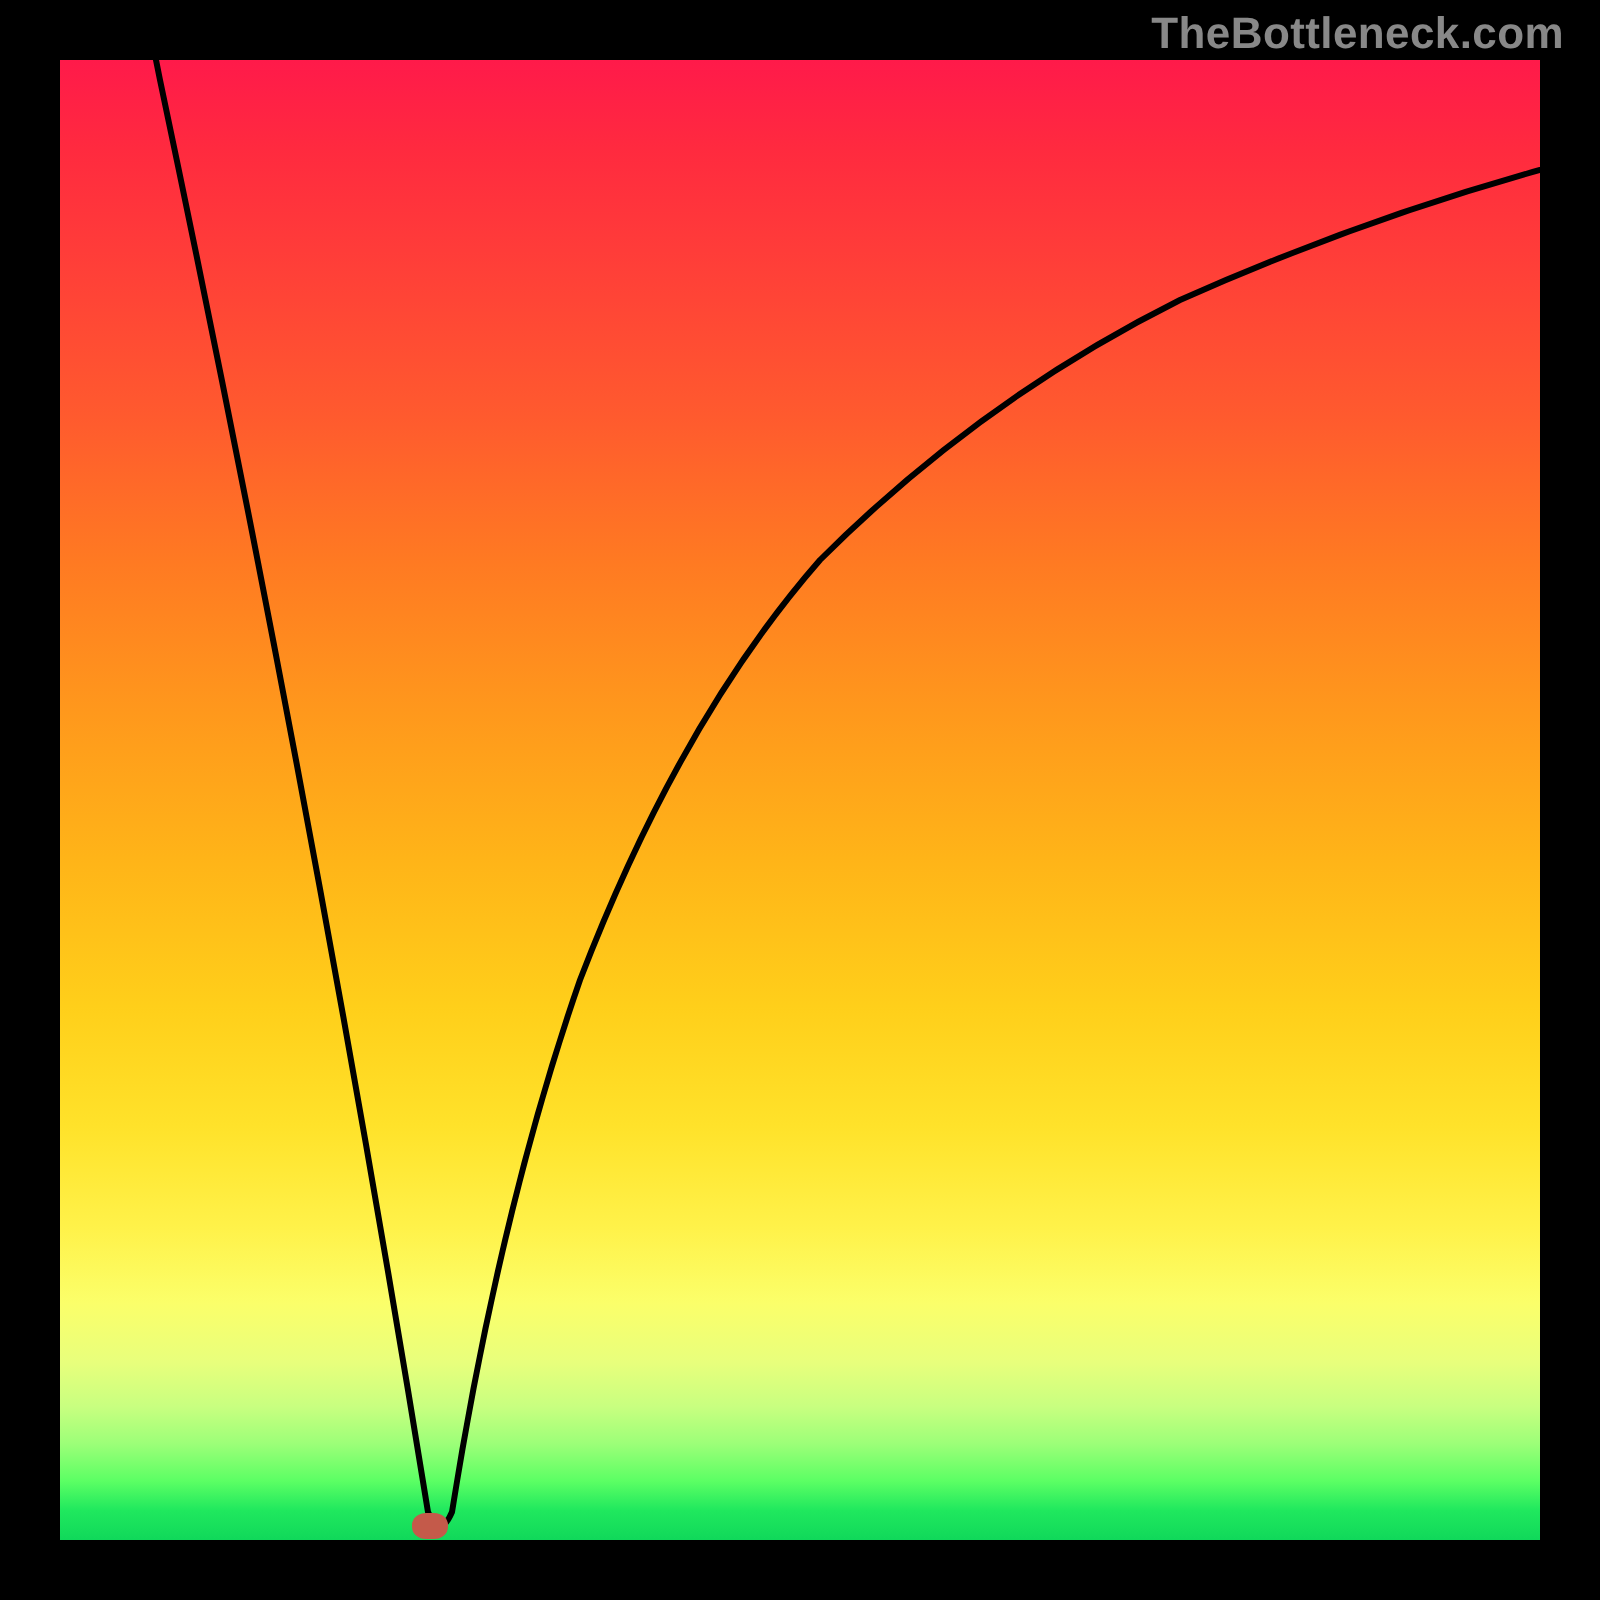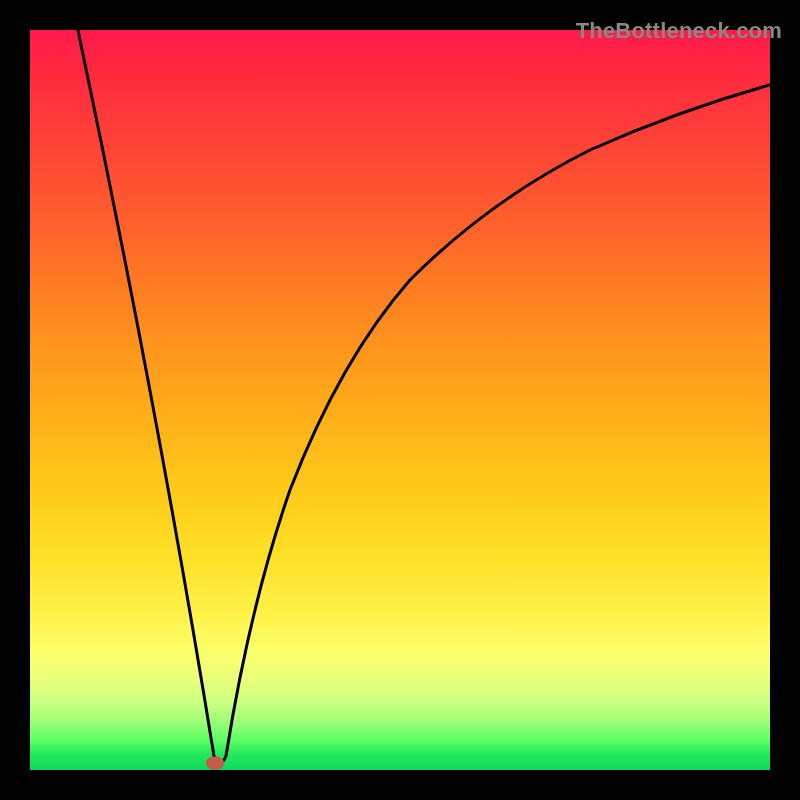--- a/index.html
+++ b/index.html
@@ -12,21 +12,21 @@
     font-family: Arial, Helvetica, sans-serif;
   }
   .frame {
     position: relative;
     width: 800px;
     height: 800px;
     background: #000;
   }
   .watermark {
     position: absolute;
-    top: 18px;
+    top: 4px;
     right: 18px;
     font-size: 22px;
     font-weight: 600;
     color: #888;
     letter-spacing: 0.2px;
     z-index: 10;
   }
   .plot-area {
     position: absolute;
     left: 30px;

